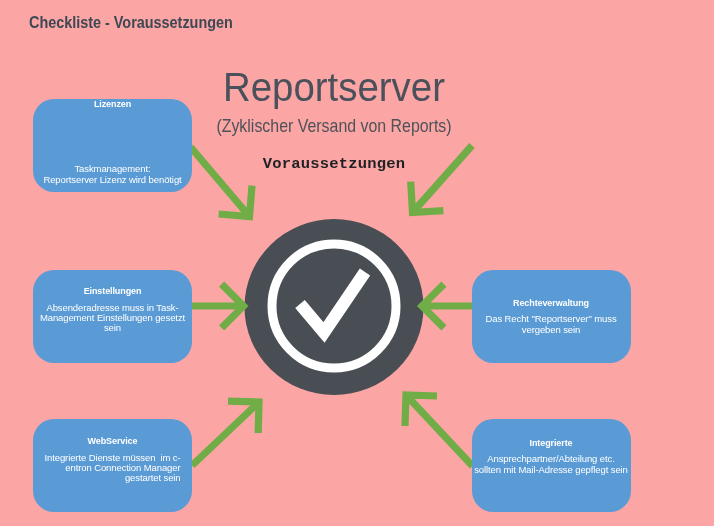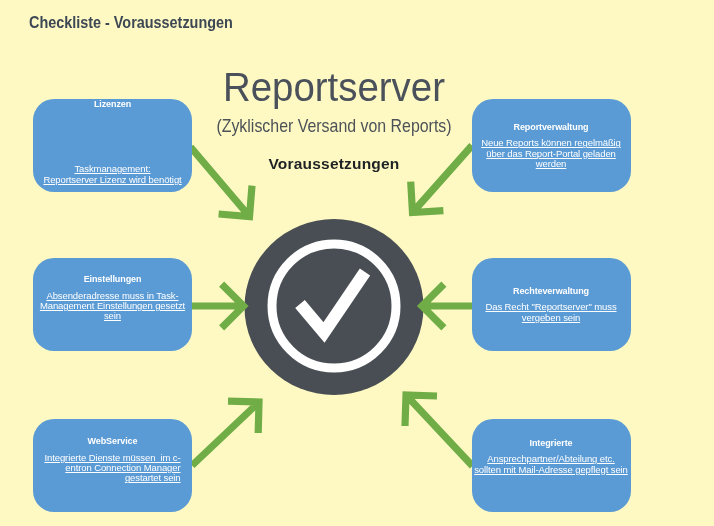--- a/index.html
+++ b/index.html
@@ -1,18 +1,18 @@
 <!DOCTYPE html>
 <html><head>
 <meta charset="utf-8">
 <style>
   html, body { margin: 0; padding: 0; background: #fff; }
   #page {
     position: relative; width: 714px; height: 526px;
-    background: #fef9c3; overflow: hidden;
+    background: #fca5a5; overflow: hidden;
     font-family: "Liberation Sans", sans-serif;
   }
   .heading {
     position: absolute; left: 29px; top: 14px;
     font-size: 16px; font-weight: bold; color: #3d4854;
     transform: scaleX(0.90); transform-origin: 0 50%; white-space: pre;
   }
   .center-text { position: absolute; left: 134px; top: 0; width: 400px; text-align: center; }
   .main-title {
     position: absolute; top: 65px; left: 0; width: 100%;
@@ -20,46 +20,46 @@
     transform: scaleX(0.96); transform-origin: 50% 50%; white-space: pre;
   }
   .sub-title {
     position: absolute; top: 115px; left: 0; width: 100%;
     font-size: 18.5px; color: #4c5258;
     transform: scaleX(0.86); transform-origin: 50% 50%; white-space: pre;
   }
   .caption {
     position: absolute; top: 155px; left: 0; width: 100%;
     font-size: 15.5px; font-weight: bold; color: #1f2225;
-    letter-spacing: 0.2px; white-space: pre;
+    letter-spacing: 0.2px; white-space: pre; font-family: Liberation Mono, monospace;
   }
   .box {
     position: absolute; width: 159px; height: 93px;
     background: #5b9bd5; border-radius: 21px;
     display: flex; flex-direction: column; align-items: center; justify-content: center;
     color: #ffffff; text-align: center; box-sizing: border-box; padding-bottom: 7px;
   }
   .box .t {
     font-size: 9px; font-weight: bold; line-height: 10.5px;
     letter-spacing: -0.1px; white-space: pre;
   }
   .box .b {
     font-size: 9.5px; line-height: 10.4px; margin-top: 6px;
-    letter-spacing: -0.1px; white-space: pre; text-decoration: underline;
+    letter-spacing: -0.1px; white-space: pre;
   }
   .bx-l { left: 33px; }
   .p1 { padding-bottom: 7px; justify-content: space-between; }
   .p2 { padding-bottom: 13px; }
   .p3 { padding-bottom: 11px; text-align: right; }
   .p4 { padding-bottom: 0px; }
   .p5 { padding-bottom: 0px; }
   .p6 { padding-bottom: 18px; }
   .bx-r { left: 471.5px; }
   .row-0 { top: 99px; }
-  .row-1 { top: 258px; }
+  .row-1 { top: 270px; }
   .row-2 { top: 419px; }
   svg.overlay { position: absolute; left: 0; top: 0; width: 714px; height: 526px; }
 </style>
 </head>
 <body>
 
 <div id="page">
 
   <div class="heading">Checkliste - Voraussetzungen</div>
 
@@ -93,26 +93,20 @@
     <div class="b">Absenderadresse muss in Task-
 Management Einstellungen gesetzt
 sein</div>
   </div>
   <div class="box bx-l row-2 p3">
     <div class="t">WebService</div>
     <div class="b">Integrierte Dienste müssen  im c-
 entron Connection Manager
 gestartet sein</div>
   </div>
-  <div class="box bx-r row-0 p4">
-    <div class="t">Reportverwaltung</div>
-    <div class="b">Neue Reports können regelmäßig
-über das Report-Portal geladen
-werden</div>
-  </div>
   <div class="box bx-r row-1 p5">
     <div class="t">Rechteverwaltung</div>
     <div class="b">Das Recht "Reportserver" muss
 vergeben sein</div>
   </div>
   <div class="box bx-r row-2 p6">
     <div class="t">Integrierte</div>
     <div class="b">Ansprechpartner/Abteilung etc.
 sollten mit Mail-Adresse gepflegt sein</div>
   </div>

